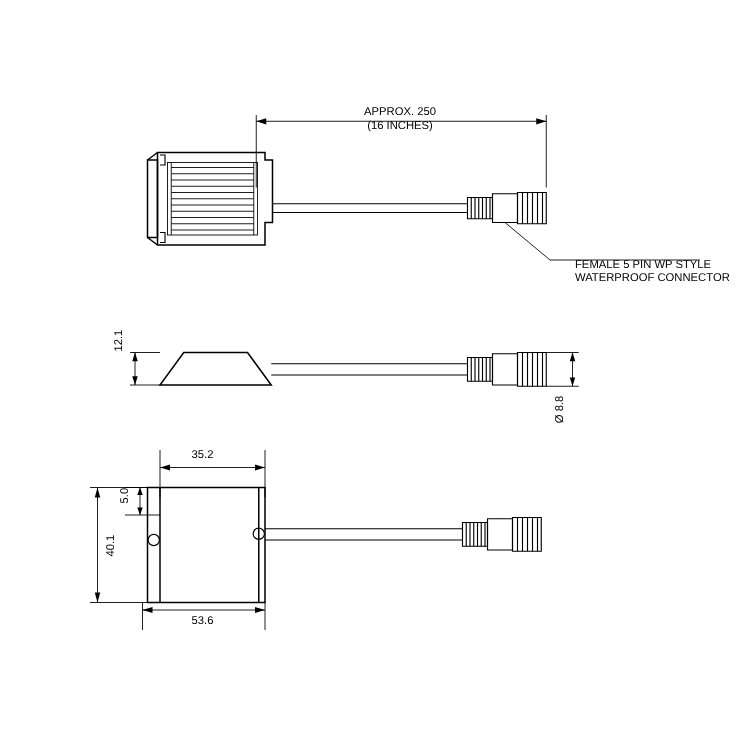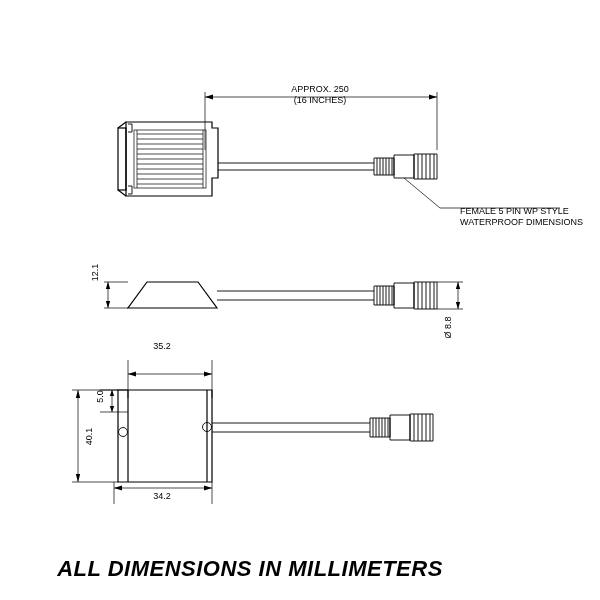--- a/index.html
+++ b/index.html
@@ -235,28 +235,27 @@
         <line x1="426" y1="414" x2="426" y2="441"></line>
         <line x1="430" y1="414" x2="430" y2="441"></line>
       </g>
     </g>
   </svg>
 
   <div class="lbl center" style="left:268px; top:84px; width:104px;">APPROX. 250</div>
   <div class="lbl center" style="left:268px; top:95px; width:104px;">(16 INCHES)</div>
 
   <div class="lbl" style="left:460px; top:206px;">FEMALE 5 PIN WP STYLE</div>
-  <div class="lbl" style="left:460px; top:217px;">WATERPROOF DIMENSIONS</div>
+  <div class="lbl" style="left:460px; top:217px;">WATERPROOF CONNECTOR</div>
 
   <div class="lbl rot" style="left:78px; top:267px; width:34px; text-align:center;">12.1</div>
 
   <div class="lbl rot" style="left:430px; top:322px; width:36px; text-align:center;">Ø 8.8</div>
 
-  <div class="lbl center" style="left:142px; top:341px; width:40px;">35.2</div>
+  <div class="lbl center" style="left:142px; top:358px; width:40px;">35.2</div>
 
   <div class="lbl rot" style="left:84px; top:391px; width:32px; text-align:center;">5.0</div>
 
   <div class="lbl rot" style="left:72px; top:431px; width:34px; text-align:center;">40.1</div>
 
-  <div class="lbl center" style="left:142px; top:491px; width:40px;">34.2</div>
-
-  <div id="footer">ALL DIMENSIONS IN MILLIMETERS</div>
+  <div class="lbl center" style="left:142px; top:491px; width:40px;">53.6</div>
+
 </div>
 
 </body></html>

